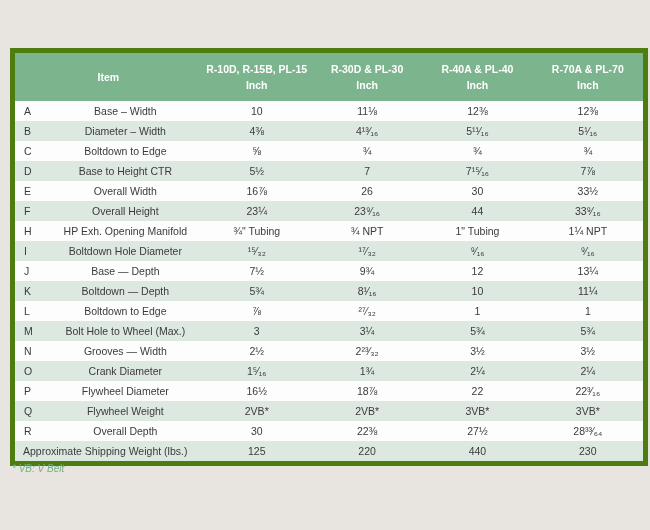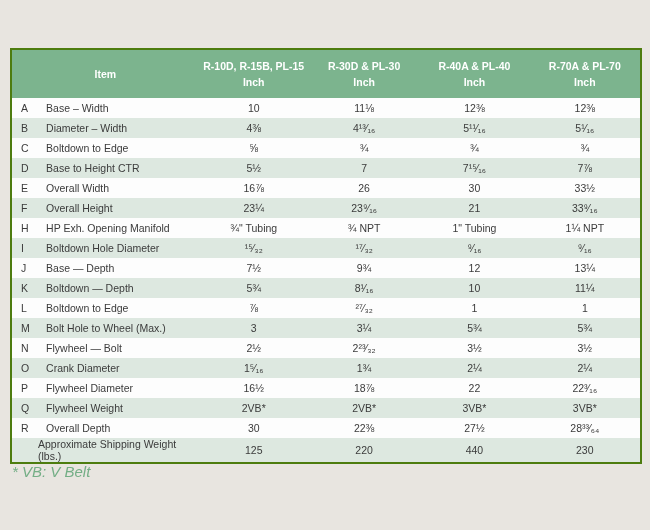--- a/index.html
+++ b/index.html
@@ -7,21 +7,21 @@
     width:650px;height:530px;
     background:#e8e5e0;
     font-family:"Liberation Sans","DejaVu Sans",sans-serif;
     position:relative;
     -webkit-font-smoothing:antialiased;
   }
   .table-wrap{
     position:absolute;
     left:10px;top:48px;
     width:628px;
-    border:2px solid #4d7c0f;
+    border:5px solid #4d7c0f;
     box-shadow:inset -1px -1px 0 #d9e0d9;
     background:#a3a3a3;
   }
   table{
     border-collapse:collapse;
     table-layout:fixed;
     width:100%;
   }
   col.c-letter{width:30px;}
   col.c-item{width:156px;}
@@ -41,26 +41,26 @@
     height:20px;
     font-size:10.5px;
     color:#3b3b3b;
     text-align:center;
     padding:0;
     vertical-align:middle;
   }
   tbody tr.stripe td{background:#dde8e0;}
   tbody tr.plain td{background:#fdfdfd;}
   td.letter{text-align:left;padding-left:9px;width:30px;}
-  td.item{text-align:left;padding-left:4px;}
-  td.summary-label{text-align:left;padding-left:26px;}
+  td.item{text-align:center;padding-left:4px;}
+  td.summary-label{text-align:left;padding-left:8px;}
   .footnote{
     position:absolute;
     left:12px;top:463px;
-    font-size:15px;
+    font-size:10px;
     font-style:italic;
     color:#74ae86;
   }
 </style>
 </head>
 <body>
 
 <div class="table-wrap">
   <table>
     <colgroup>
@@ -133,21 +133,21 @@
           <td>16⅞</td>
           <td>26</td>
           <td>30</td>
           <td>33½</td>
         </tr>
         <tr class="stripe">
           <td class="letter">F</td>
           <td class="item">Overall Height</td>
           <td>23¼</td>
           <td>23⁹⁄₁₆</td>
-          <td>21</td>
+          <td>44</td>
           <td>33⁹⁄₁₆</td>
         </tr>
         <tr class="plain">
           <td class="letter">H</td>
           <td class="item">HP Exh. Opening Manifold</td>
           <td>¾" Tubing</td>
           <td>¾ NPT</td>
           <td>1" Tubing</td>
           <td>1¼ NPT</td>
         </tr>
@@ -186,21 +186,21 @@
         <tr class="stripe">
           <td class="letter">M</td>
           <td class="item">Bolt Hole to Wheel (Max.)</td>
           <td>3</td>
           <td>3¼</td>
           <td>5¾</td>
           <td>5¾</td>
         </tr>
         <tr class="plain">
           <td class="letter">N</td>
-          <td class="item">Flywheel — Bolt</td>
+          <td class="item">Grooves — Width</td>
           <td>2½</td>
           <td>2²³⁄₃₂</td>
           <td>3½</td>
           <td>3½</td>
         </tr>
         <tr class="stripe">
           <td class="letter">O</td>
           <td class="item">Crank Diameter</td>
           <td>1⁵⁄₁₆</td>
           <td>1¾</td>

